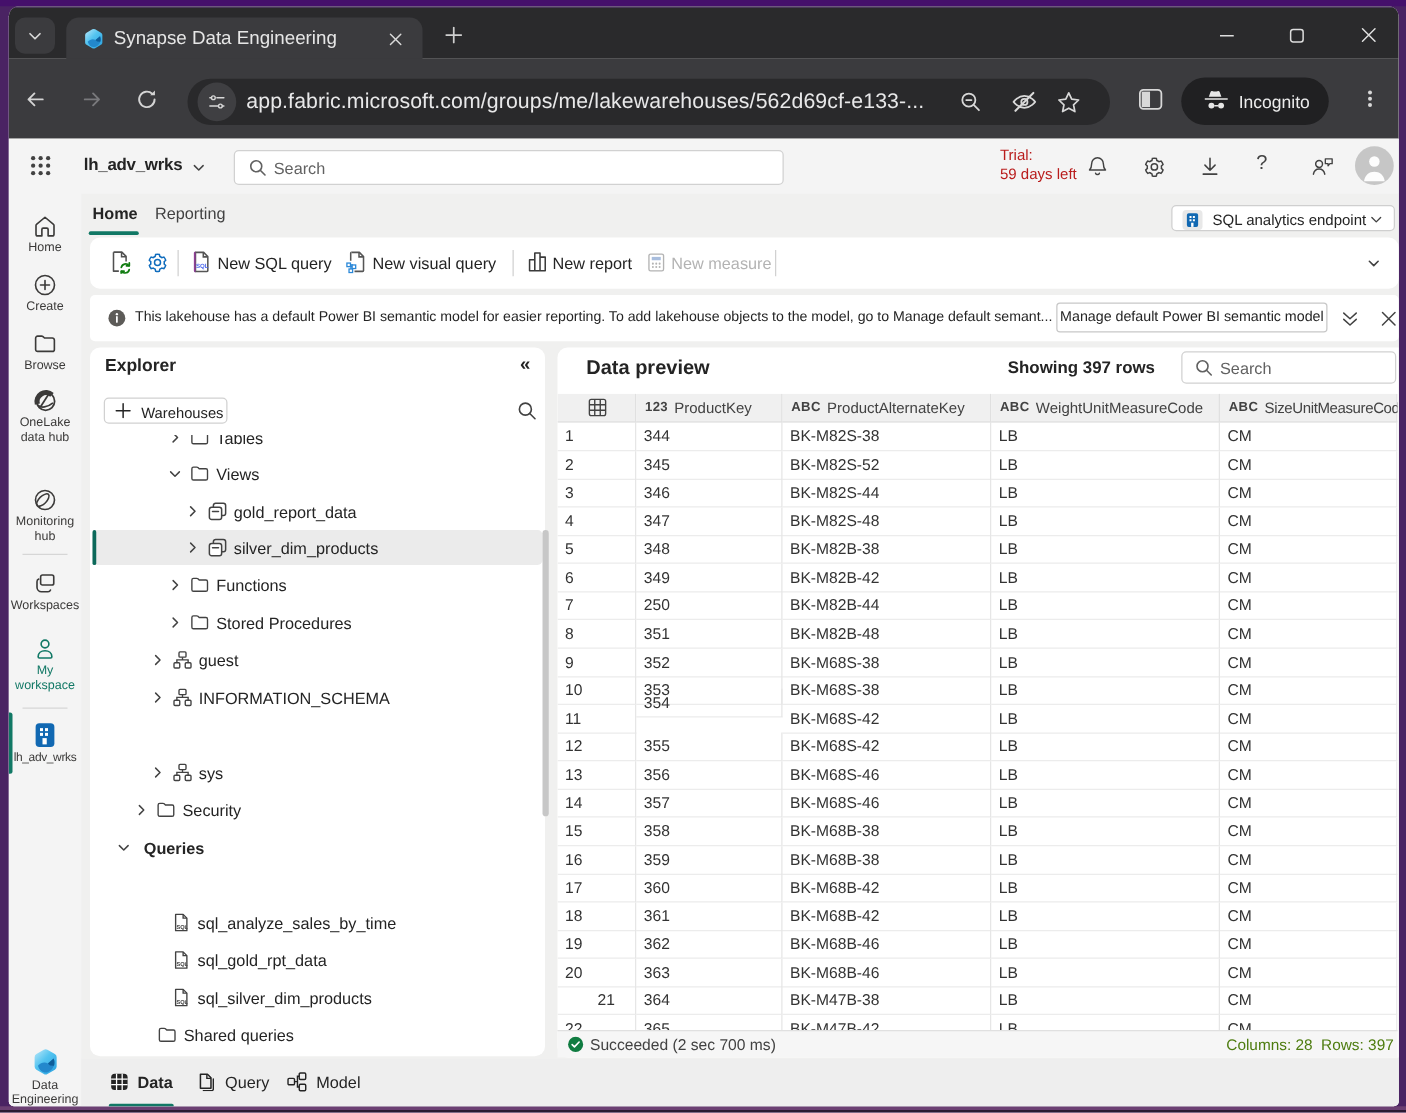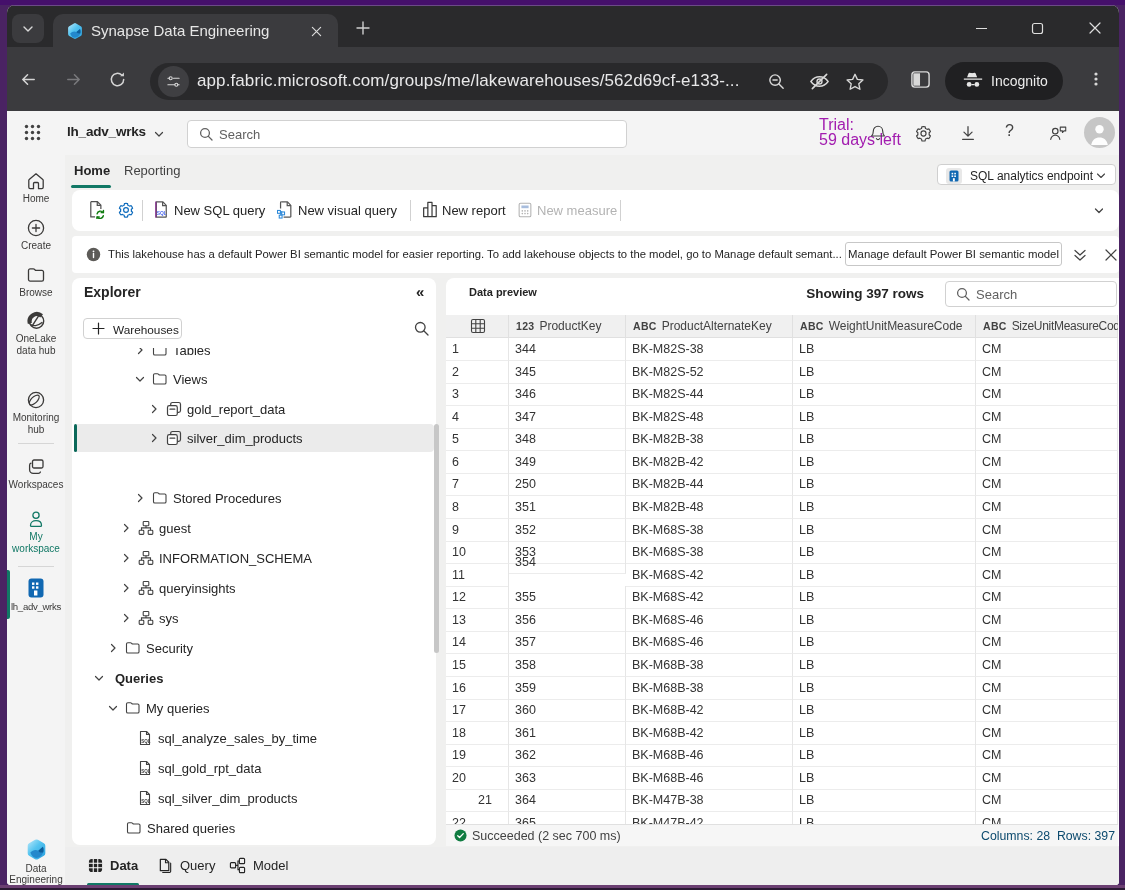--- a/index.html
+++ b/index.html
@@ -158,21 +158,21 @@
       <svg class="chev" viewBox="0 0 12 12" style="position:absolute;left:146px;top:17px">
           <path d="M2.5 4.5l3.5 3.5 3.5-3.5" stroke="#424242" stroke-width="1.2" fill="none" stroke-linecap="round" stroke-linejoin="round"></path>
         </svg>
       <div id="searchbox">
         <svg width="14" height="14" viewBox="0 0 14 14" style="position:absolute;left:11px;top:6px">
             <circle cx="6" cy="6" r="4.4" stroke="#616161" stroke-width="1.3" fill="none"></circle>
             <path d="M9.4 9.4L13 13" stroke="#616161" stroke-width="1.3" stroke-linecap="round"></path>
           </svg>
         <div style="position:absolute;left:31px;top:6px;font-size:13px;color:#616161;">Search</div>
       </div>
-      <div style="position:absolute;left:812px;top:6px;font-size:16px;color:#a21caf;line-height:15px;">Trial:<br>59 days left</div>
+      <div style="position:absolute;left:793px;top:6px;font-size:12px;color:#b91c1c;line-height:15px;">Trial:<br>59 days left</div>
       <svg width="18" height="18" viewBox="0 0 20 20" style="position:absolute;left:862px;top:13px">
           <path d="M10 2.5a5.2 5.2 0 0 0-5.2 5.2c0 3-1 4.6-1.9 5.6h14.2c-.9-1-1.9-2.6-1.9-5.6A5.2 5.2 0 0 0 10 2.5z" stroke="#424242" stroke-width="1.3" fill="none" stroke-linejoin="round"></path>
           <path d="M8.3 16.2a1.8 1.8 0 0 0 3.4 0" stroke="#424242" stroke-width="1.3" fill="none" stroke-linecap="round"></path>
         </svg>
       <svg width="19" height="19" viewBox="0 0 24 24" style="position:absolute;left:907px;top:13px">
           <g stroke="#424242" stroke-width="1.5" fill="none">
             <circle cx="12" cy="12" r="3.2"></circle>
             <path d="M12 3.2a8.8 8.8 0 0 1 2 .23l.5 2.2a6.8 6.8 0 0 1 2.1 1.2l2.15-.68a8.8 8.8 0 0 1 2 3.45l-1.65 1.52a6.8 6.8 0 0 1 0 2.44l1.65 1.52a8.8 8.8 0 0 1-2 3.45l-2.15-.68a6.8 6.8 0 0 1-2.1 1.2l-.5 2.2a8.8 8.8 0 0 1-4 0l-.5-2.2a6.8 6.8 0 0 1-2.1-1.2l-2.15.68a8.8 8.8 0 0 1-2-3.45l1.65-1.52a6.8 6.8 0 0 1 0-2.44L3.25 9.6a8.8 8.8 0 0 1 2-3.45l2.15.68a6.8 6.8 0 0 1 2.1-1.2l.5-2.2a8.8 8.8 0 0 1 2-.23z"></path>
           </g>
         </svg>
@@ -399,20 +399,25 @@
               </svg>gold_report_data</div>
 <div style="position:absolute;left:2px;top:76px;width:360px;height:28px;background:#ebebeb;border-radius:4px;"></div>
 <div style="position:absolute;left:2px;top:76px;width:3px;height:28px;background:#0c695a;border-radius:2px;"></div>
 <div class="trow" style="top:76px;padding-left:74px;"><svg class="chev" viewBox="0 0 12 12" style="margin-right:6px">
                 <path d="M4.5 2.5L8 6l-3.5 3.5" stroke="#424242" stroke-width="1.2" fill="none" stroke-linecap="round" stroke-linejoin="round"></path>
               </svg><svg width="16" height="16" viewBox="0 0 16 16" style="margin-right:5px">
                 <rect x="4.7" y="1.5" width="9.8" height="9.8" rx="1.8" stroke="#424242" stroke-width="1.2" fill="none"></rect>
                 <rect x="1.5" y="4.7" width="9.8" height="9.8" rx="1.8" fill="#fff" stroke="#424242" stroke-width="1.2"></rect>
                 <path d="M4 8.2h4.8" stroke="#424242" stroke-width="1.2" stroke-linecap="round"></path>
               </svg>silver_dim_products</div>
+<div class="trow" style="top:106px;padding-left:60px;"><svg class="chev" viewBox="0 0 12 12" style="margin-right:6px">
+                <path d="M4.5 2.5L8 6l-3.5 3.5" stroke="#424242" stroke-width="1.2" fill="none" stroke-linecap="round" stroke-linejoin="round"></path>
+              </svg><svg width="16" height="16" viewBox="0 0 16 16" style="margin-right:5px">
+                <path d="M1.5 4a1.3 1.3 0 0 1 1.3-1.3h2.6c.35 0 .7.13.95.37l1 .93h5.4A1.3 1.3 0 0 1 14 5.3v6.4a1.3 1.3 0 0 1-1.3 1.3H2.8a1.3 1.3 0 0 1-1.3-1.3z" stroke="#424242" stroke-width="1.1" fill="none" stroke-linejoin="round"></path>
+              </svg>Functions</div>
 <div class="trow" style="top:166px;padding-left:46px;"><svg class="chev" viewBox="0 0 12 12" style="margin-right:6px">
                 <path d="M4.5 2.5L8 6l-3.5 3.5" stroke="#424242" stroke-width="1.2" fill="none" stroke-linecap="round" stroke-linejoin="round"></path>
               </svg><svg width="16" height="16" viewBox="0 0 16 16" style="margin-right:5px">
                 <rect x="5.2" y="1.5" width="5.6" height="4.2" rx="0.8" stroke="#424242" stroke-width="1.1" fill="none"></rect>
                 <rect x="1.2" y="10.2" width="4.6" height="4.2" rx="0.8" stroke="#424242" stroke-width="1.1" fill="none"></rect>
                 <rect x="10.2" y="10.2" width="4.6" height="4.2" rx="0.8" stroke="#424242" stroke-width="1.1" fill="none"></rect>
                 <path d="M8 5.7v2.2M3.5 10.2V7.9h9v2.3" stroke="#424242" stroke-width="1.1" fill="none"></path>
               </svg>guest</div>
 <div class="trow" style="top:136px;padding-left:60px;"><svg class="chev" viewBox="0 0 12 12" style="margin-right:6px">
                 <path d="M4.5 2.5L8 6l-3.5 3.5" stroke="#424242" stroke-width="1.2" fill="none" stroke-linecap="round" stroke-linejoin="round"></path>
@@ -420,49 +425,36 @@
                 <path d="M1.5 4a1.3 1.3 0 0 1 1.3-1.3h2.6c.35 0 .7.13.95.37l1 .93h5.4A1.3 1.3 0 0 1 14 5.3v6.4a1.3 1.3 0 0 1-1.3 1.3H2.8a1.3 1.3 0 0 1-1.3-1.3z" stroke="#424242" stroke-width="1.1" fill="none" stroke-linejoin="round"></path>
               </svg>Stored Procedures</div>
 <div class="trow" style="top:196px;padding-left:46px;"><svg class="chev" viewBox="0 0 12 12" style="margin-right:6px">
                 <path d="M4.5 2.5L8 6l-3.5 3.5" stroke="#424242" stroke-width="1.2" fill="none" stroke-linecap="round" stroke-linejoin="round"></path>
               </svg><svg width="16" height="16" viewBox="0 0 16 16" style="margin-right:5px">
                 <rect x="5.2" y="1.5" width="5.6" height="4.2" rx="0.8" stroke="#424242" stroke-width="1.1" fill="none"></rect>
                 <rect x="1.2" y="10.2" width="4.6" height="4.2" rx="0.8" stroke="#424242" stroke-width="1.1" fill="none"></rect>
                 <rect x="10.2" y="10.2" width="4.6" height="4.2" rx="0.8" stroke="#424242" stroke-width="1.1" fill="none"></rect>
                 <path d="M8 5.7v2.2M3.5 10.2V7.9h9v2.3" stroke="#424242" stroke-width="1.1" fill="none"></path>
               </svg>INFORMATION_SCHEMA</div>
-<div class="trow" style="top:226px;padding-left:46px;"><svg class="chev" viewBox="0 0 12 12" style="margin-right:6px">
-                <path d="M4.5 2.5L8 6l-3.5 3.5" stroke="#424242" stroke-width="1.2" fill="none" stroke-linecap="round" stroke-linejoin="round"></path>
-              </svg><svg width="16" height="16" viewBox="0 0 16 16" style="margin-right:5px">
-                <rect x="5.2" y="1.5" width="5.6" height="4.2" rx="0.8" stroke="#424242" stroke-width="1.1" fill="none"></rect>
-                <rect x="1.2" y="10.2" width="4.6" height="4.2" rx="0.8" stroke="#424242" stroke-width="1.1" fill="none"></rect>
-                <rect x="10.2" y="10.2" width="4.6" height="4.2" rx="0.8" stroke="#424242" stroke-width="1.1" fill="none"></rect>
-                <path d="M8 5.7v2.2M3.5 10.2V7.9h9v2.3" stroke="#424242" stroke-width="1.1" fill="none"></path>
-              </svg>queryinsights</div>
 <div class="trow" style="top:256px;padding-left:46px;"><svg class="chev" viewBox="0 0 12 12" style="margin-right:6px">
                 <path d="M4.5 2.5L8 6l-3.5 3.5" stroke="#424242" stroke-width="1.2" fill="none" stroke-linecap="round" stroke-linejoin="round"></path>
               </svg><svg width="16" height="16" viewBox="0 0 16 16" style="margin-right:5px">
                 <rect x="5.2" y="1.5" width="5.6" height="4.2" rx="0.8" stroke="#424242" stroke-width="1.1" fill="none"></rect>
                 <rect x="1.2" y="10.2" width="4.6" height="4.2" rx="0.8" stroke="#424242" stroke-width="1.1" fill="none"></rect>
                 <rect x="10.2" y="10.2" width="4.6" height="4.2" rx="0.8" stroke="#424242" stroke-width="1.1" fill="none"></rect>
                 <path d="M8 5.7v2.2M3.5 10.2V7.9h9v2.3" stroke="#424242" stroke-width="1.1" fill="none"></path>
               </svg>sys</div>
 <div class="trow" style="top:286px;padding-left:33px;"><svg class="chev" viewBox="0 0 12 12" style="margin-right:6px">
                 <path d="M4.5 2.5L8 6l-3.5 3.5" stroke="#424242" stroke-width="1.2" fill="none" stroke-linecap="round" stroke-linejoin="round"></path>
               </svg><svg width="16" height="16" viewBox="0 0 16 16" style="margin-right:5px">
                 <path d="M1.5 4a1.3 1.3 0 0 1 1.3-1.3h2.6c.35 0 .7.13.95.37l1 .93h5.4A1.3 1.3 0 0 1 14 5.3v6.4a1.3 1.3 0 0 1-1.3 1.3H2.8a1.3 1.3 0 0 1-1.3-1.3z" stroke="#424242" stroke-width="1.1" fill="none" stroke-linejoin="round"></path>
               </svg>Security</div>
 <div class="trow" style="top:316px;padding-left:19px;font-weight:bold;"><svg class="chev" viewBox="0 0 12 12" style="margin-right:10px">
                 <path d="M2.5 4.5L6 8l3.5-3.5" stroke="#424242" stroke-width="1.2" fill="none" stroke-linecap="round" stroke-linejoin="round"></path>
               </svg>Queries</div>
-<div class="trow" style="top:346px;padding-left:33px;"><svg class="chev" viewBox="0 0 12 12" style="margin-right:6px">
-                <path d="M2.5 4.5L6 8l3.5-3.5" stroke="#424242" stroke-width="1.2" fill="none" stroke-linecap="round" stroke-linejoin="round"></path>
-              </svg><svg width="16" height="16" viewBox="0 0 16 16" style="margin-right:5px">
-                <path d="M1.5 4a1.3 1.3 0 0 1 1.3-1.3h2.6c.35 0 .7.13.95.37l1 .93h5.4A1.3 1.3 0 0 1 14 5.3v6.4a1.3 1.3 0 0 1-1.3 1.3H2.8a1.3 1.3 0 0 1-1.3-1.3z" stroke="#424242" stroke-width="1.1" fill="none" stroke-linejoin="round"></path>
-              </svg>My queries</div>
 <div class="trow" style="top:376px;padding-left:63px;"><svg width="16" height="16" viewBox="0 0 16 16" style="margin-right:5px">
                 <path d="M3.5 1.5h6L12.5 4.5v10h-9z" stroke="#424242" stroke-width="1.1" fill="none" stroke-linejoin="round"></path>
                 <path d="M9.5 1.5v3h3" stroke="#424242" stroke-width="1.1" fill="none"></path>
                 <text x="4.2" y="13" font-size="4.5" font-weight="bold" fill="#424242" font-family="Liberation Sans">SQL</text>
               </svg>sql_analyze_sales_by_time</div>
 <div class="trow" style="top:406px;padding-left:63px;"><svg width="16" height="16" viewBox="0 0 16 16" style="margin-right:5px">
                 <path d="M3.5 1.5h6L12.5 4.5v10h-9z" stroke="#424242" stroke-width="1.1" fill="none" stroke-linejoin="round"></path>
                 <path d="M9.5 1.5v3h3" stroke="#424242" stroke-width="1.1" fill="none"></path>
                 <text x="4.2" y="13" font-size="4.5" font-weight="bold" fill="#424242" font-family="Liberation Sans">SQL</text>
               </svg>sql_gold_rpt_data</div>
@@ -472,21 +464,21 @@
                 <text x="4.2" y="13" font-size="4.5" font-weight="bold" fill="#424242" font-family="Liberation Sans">SQL</text>
               </svg>sql_silver_dim_products</div>
 <div class="trow" style="top:466px;padding-left:52px;"><svg width="16" height="16" viewBox="0 0 16 16" style="margin-right:5px">
                 <path d="M1.5 4a1.3 1.3 0 0 1 1.3-1.3h2.6c.35 0 .7.13.95.37l1 .93h5.4A1.3 1.3 0 0 1 14 5.3v6.4a1.3 1.3 0 0 1-1.3 1.3H2.8a1.3 1.3 0 0 1-1.3-1.3z" stroke="#424242" stroke-width="1.1" fill="none" stroke-linejoin="round"></path>
               </svg>Shared queries</div>
 </div>
         <div style="position:absolute;left:362px;top:146px;width:5px;height:229px;background:#c7c7c7;border-radius:3px;"></div>
       </div>
 
       <div class="card" id="datacard">
-        <div style="position:absolute;left:23px;top:8px;font-size:11px;font-weight:bold;color:#242424;">Data preview</div>
+        <div style="position:absolute;left:23px;top:8px;font-size:16px;font-weight:bold;color:#242424;">Data preview</div>
         <div style="position:absolute;left:298px;top:8px;width:180px;text-align:right;font-size:13.5px;font-weight:bold;color:#242424;">Showing 397 rows</div>
         <div style="position:absolute;left:499px;top:3px;width:172px;height:26px;background:#fff;border:1px solid #d1d1d1;border-radius:4px;">
           <svg width="14" height="14" viewBox="0 0 14 14" style="position:absolute;left:10px;top:5px">
               <circle cx="6" cy="6" r="4.4" stroke="#616161" stroke-width="1.3" fill="none"></circle>
               <path d="M9.4 9.4L13 13" stroke="#616161" stroke-width="1.3" stroke-linecap="round"></path>
             </svg>
           <div style="position:absolute;left:30px;top:5px;font-size:13px;color:#616161;">Search</div>
         </div>
         <div id="tablewrap" style="position:absolute;left:0;top:37px;width:672px;height:509px;overflow:hidden;">
 <div class="th" style="left:0;width:63px;">
@@ -612,21 +604,21 @@
 <div class="td" style="left:180px;top:497.0px;width:167px;">BK-M47B-42</div>
 <div class="td" style="left:347px;top:497.0px;width:183px;">LB</div>
 <div class="td" style="left:530px;top:497.0px;width:142px;">CM</div>
 </div>
         <div style="position:absolute;left:0;top:546px;width:672px;height:22px;background:#f6f6f6;border-top:1px solid #e0e0e0;">
           <svg width="13" height="13" viewBox="0 0 14 14" style="position:absolute;left:8px;top:4px">
               <circle cx="7" cy="7" r="6.5" fill="#107c41"></circle>
               <path d="M4 7.2l2 2 4-4.2" stroke="#fff" stroke-width="1.4" fill="none" stroke-linecap="round" stroke-linejoin="round"></path>
             </svg>
           <div style="position:absolute;left:26px;top:4px;font-size:12.5px;color:#424242;">Succeeded (2 sec 700 ms)</div>
-          <div style="position:absolute;right:3px;top:4px;font-size:12.3px;color:#0c4a6e;">Columns: 28&nbsp; Rows: 397</div>
+          <div style="position:absolute;right:3px;top:4px;font-size:12.3px;color:#4d7c0f;">Columns: 28&nbsp; Rows: 397</div>
         </div>
       </div>
     </div>
     <div id="bottombar">
       <div class="btab" style="left:23px;font-weight:bold;">
         <svg width="15" height="15" viewBox="0 0 16 16">
             <rect x="1" y="1" width="14" height="14" rx="3" fill="#242424"></rect>
             <path d="M5.6 1v14M10.4 1v14M1 5.6h14M1 10.4h14" stroke="#fff" stroke-width="1.1"></path>
           </svg>
         Data

